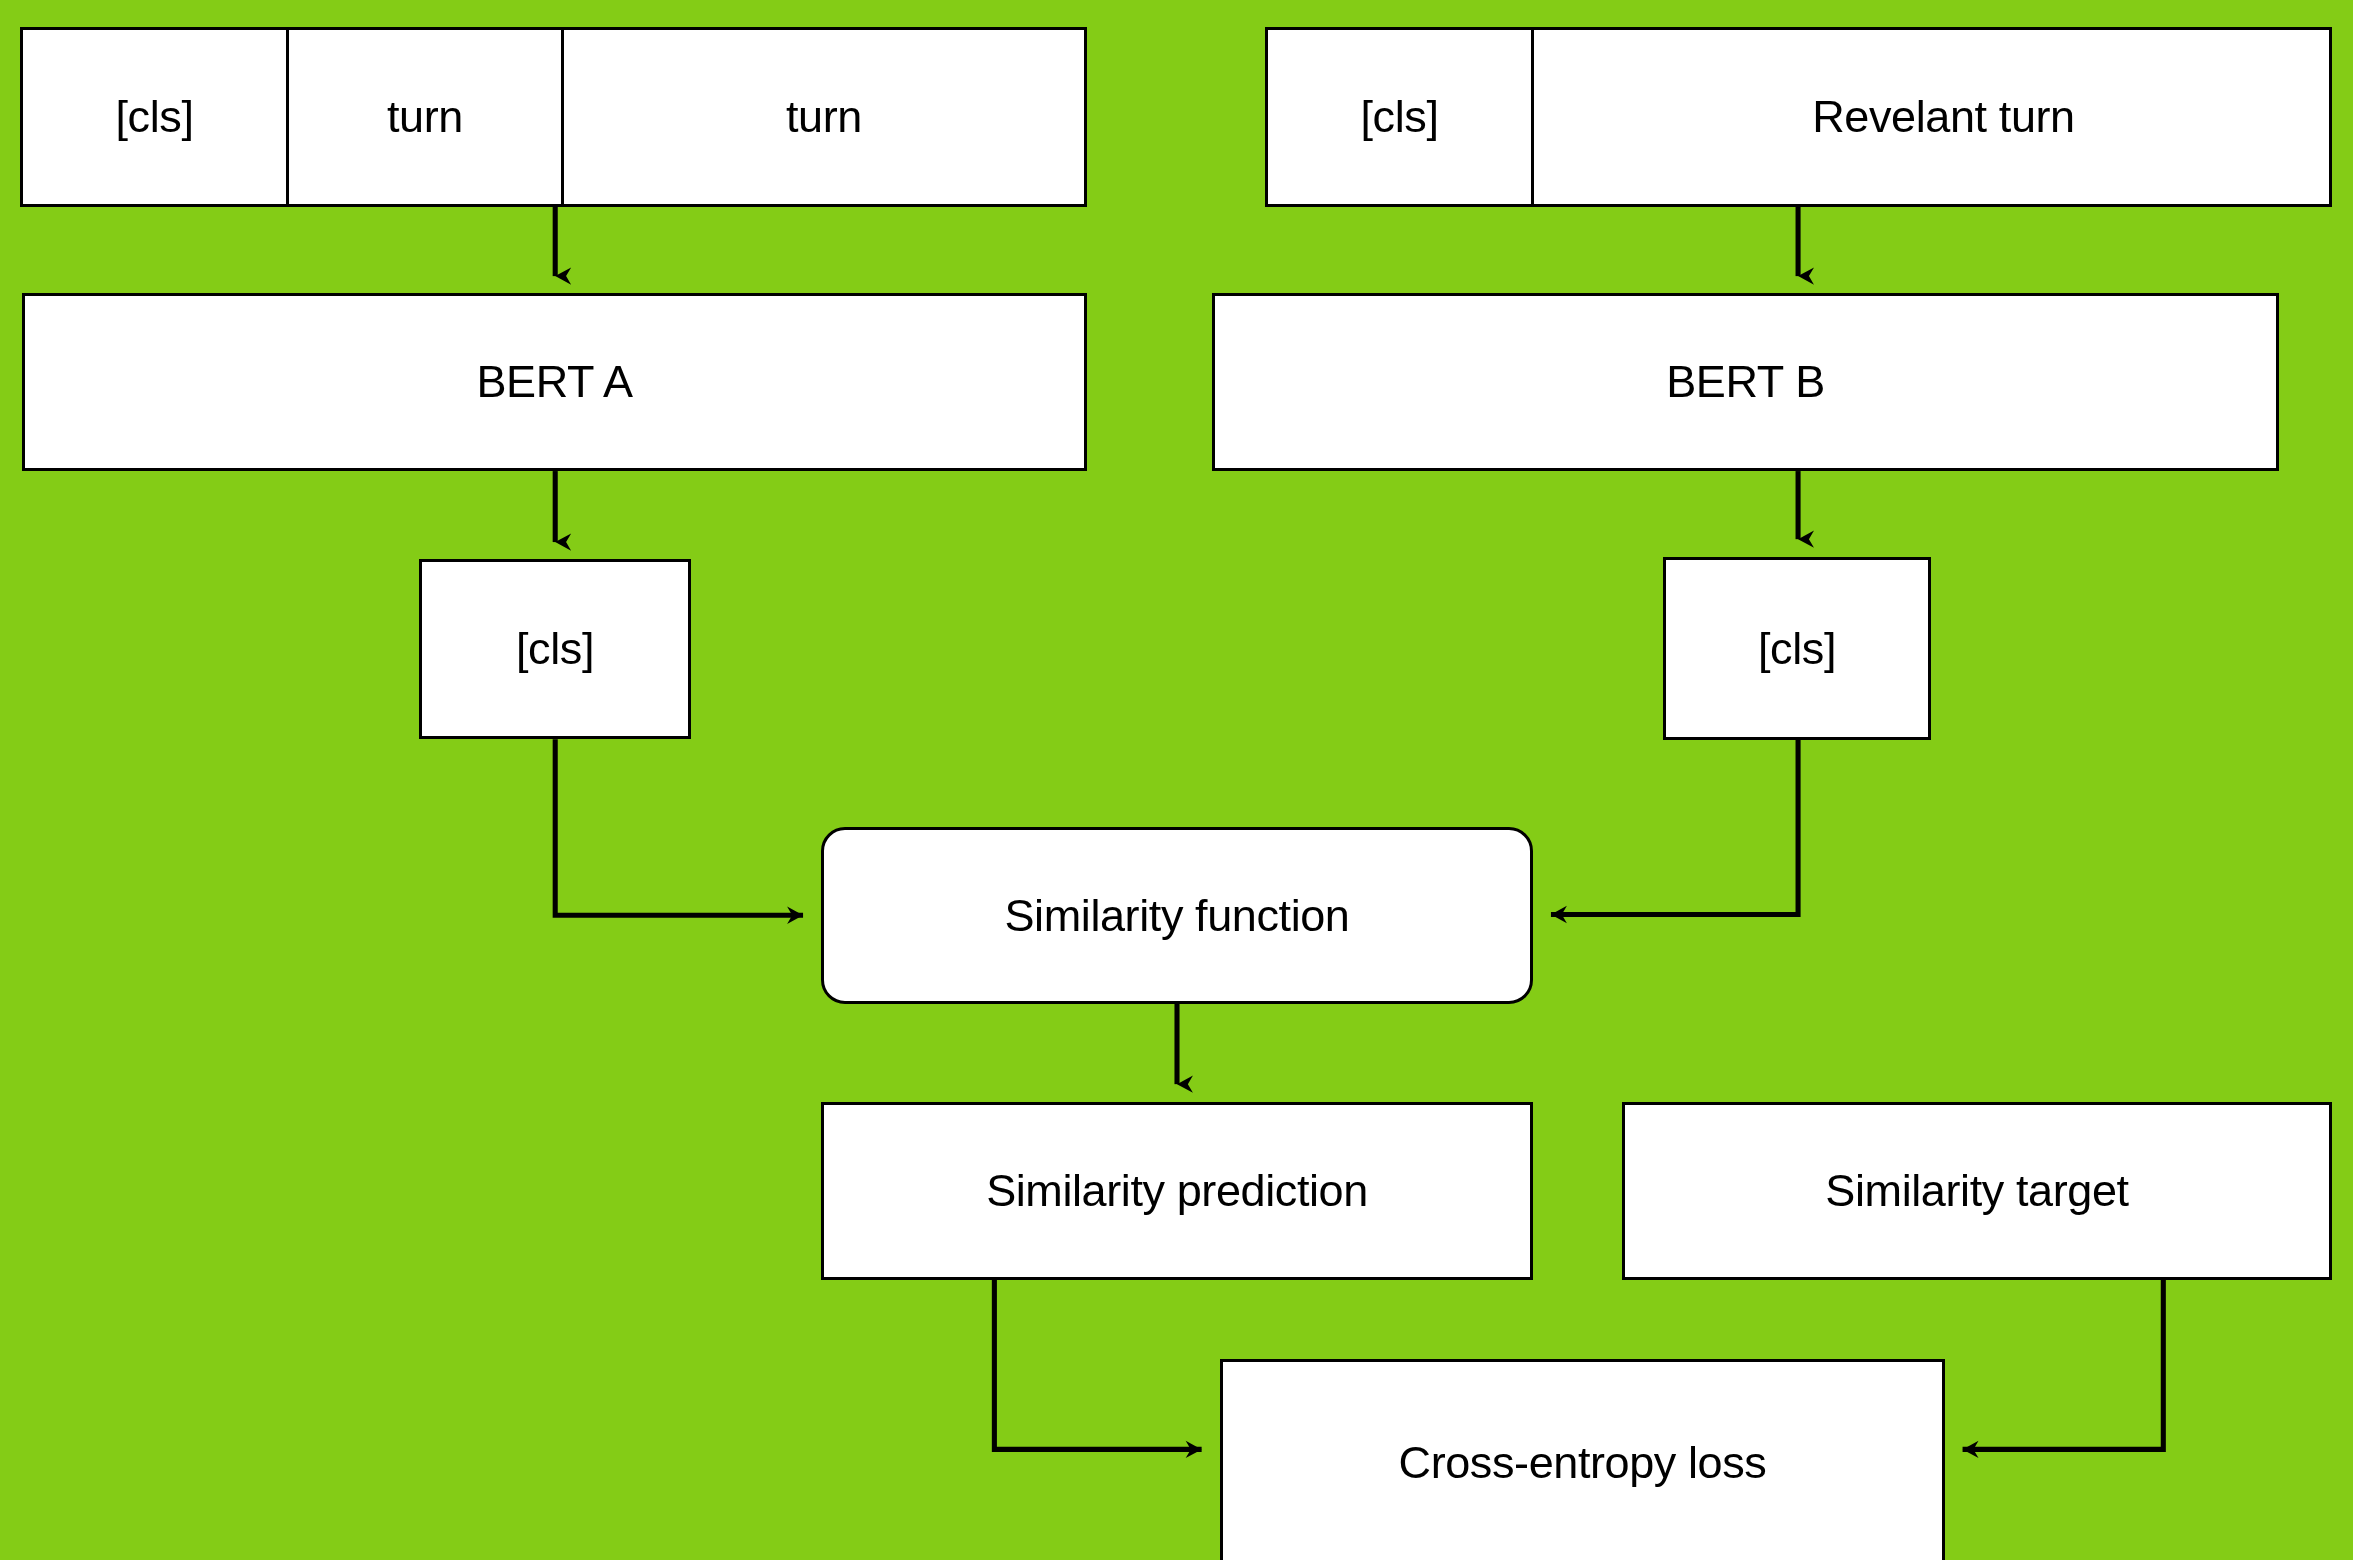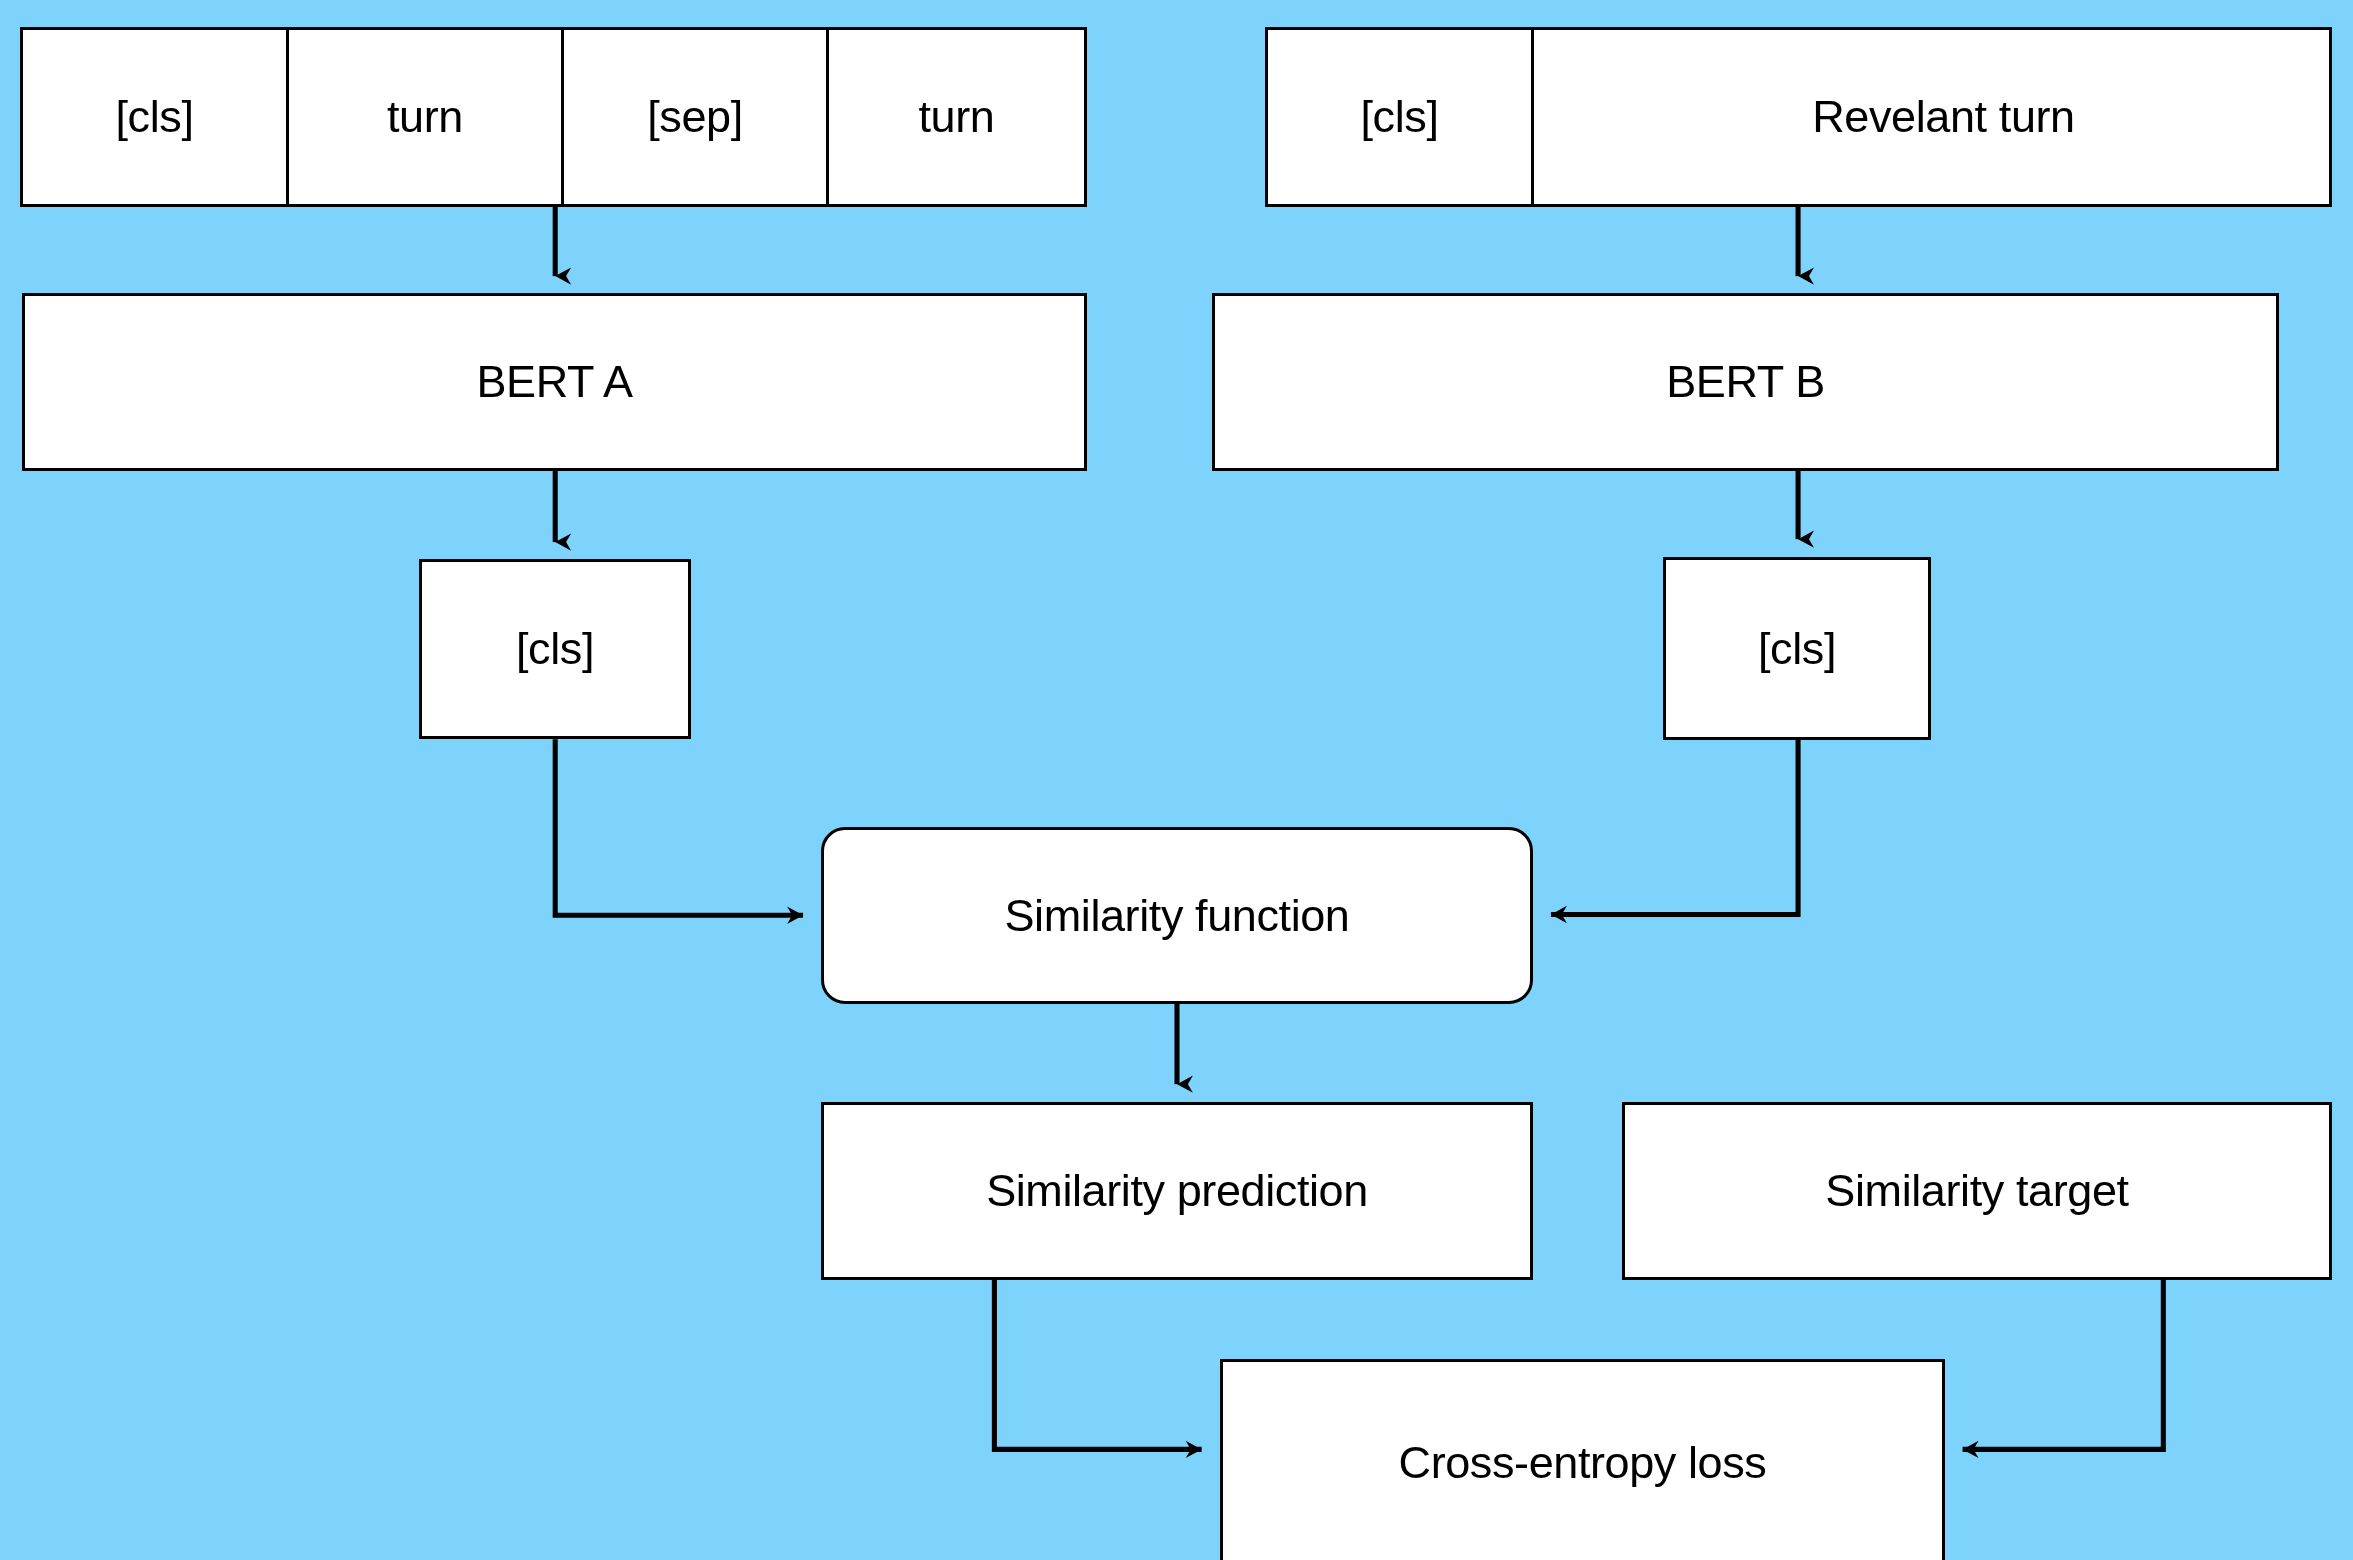--- a/index.html
+++ b/index.html
@@ -9,21 +9,21 @@
     background: #ffffff;
   }
   body {
     font-family: "Liberation Sans", sans-serif;
     color: #000000;
   }
   #canvas {
     position: relative;
     width: 2354px;
     height: 1561px;
-    background: #7dd3fc;
+    background: #84cc16;
     overflow: hidden;
   }
   .node {
     position: absolute;
     box-sizing: border-box;
     background: #ffffff;
     border: 3.6px solid #000000;
     display: flex;
     align-items: center;
     justify-content: center;
@@ -108,23 +108,20 @@
     </g>
   </svg>
 
   <div class="token-strip" style="left:20px; top:27px; width:1067px; height:180px;">
     <div class="token-cell" style="width:266px;">
       <span class="label">[cls]</span>
     </div>
     <div class="token-cell" style="width:275px;">
       <span class="label">turn</span>
     </div>
-    <div class="token-cell" style="width:265px;">
-      <span class="label">[sep]</span>
-    </div>
     <div class="token-cell" style="flex:1;">
       <span class="label">turn</span>
     </div>
   </div>
 
   <div class="node" style="left:22px; top:293px; width:1065px; height:178px;">
     <span class="label">BERT A</span>
   </div>
 
   <div class="node" style="left:419px; top:559px; width:272px; height:180px;">

